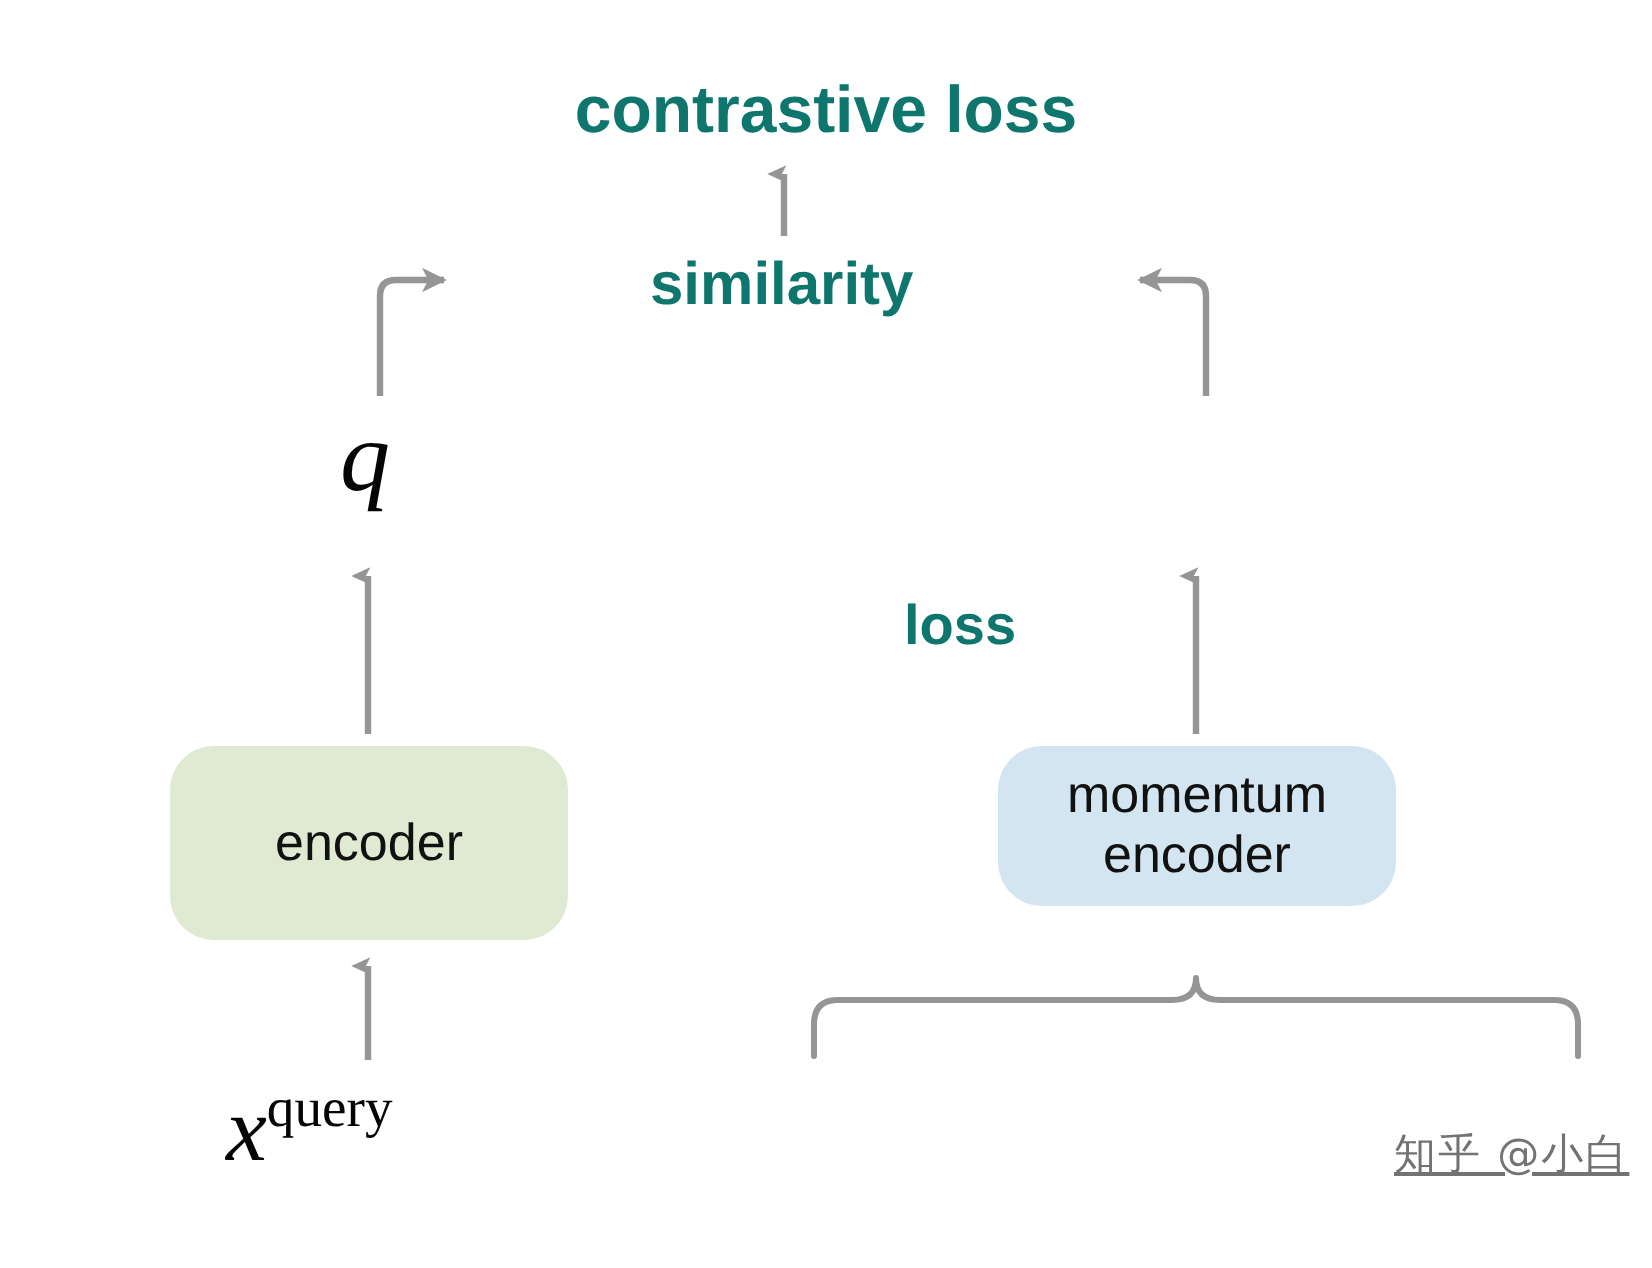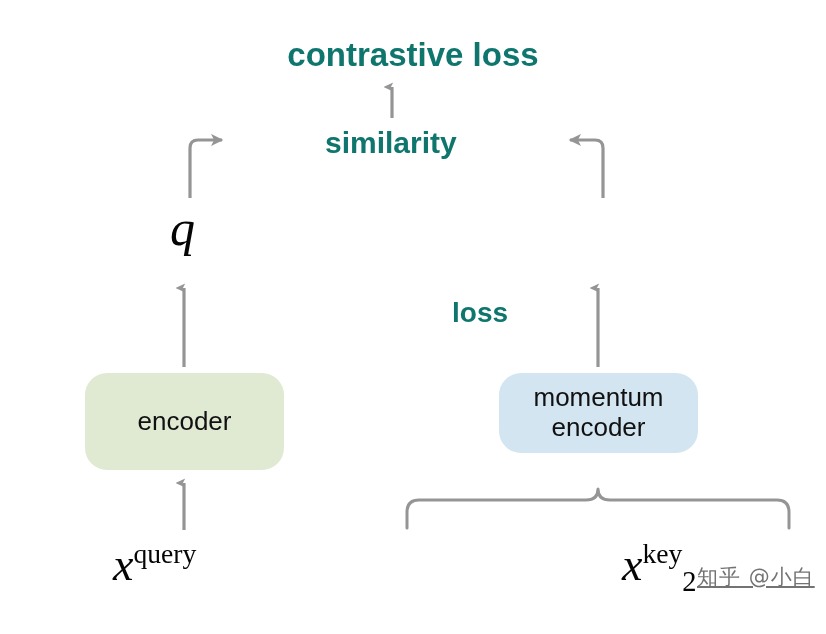--- a/index.html
+++ b/index.html
@@ -199,17 +199,16 @@
     <span>
       <span>momentum</span><br>
       <span>encoder</span>
     </span>
   </div>
 
   <div class="xlbl" id="x-query"><span class="xv">x</span><sup>query</sup></div>
 
 
 
-  <div class="xlbl" id="x-key-2"><span class="xv">x</span><sup>key</sup><sub>2</sub></div>
 
   <div id="watermark">知乎 @小白</div>
 
 </div>
 
 </body></html>

